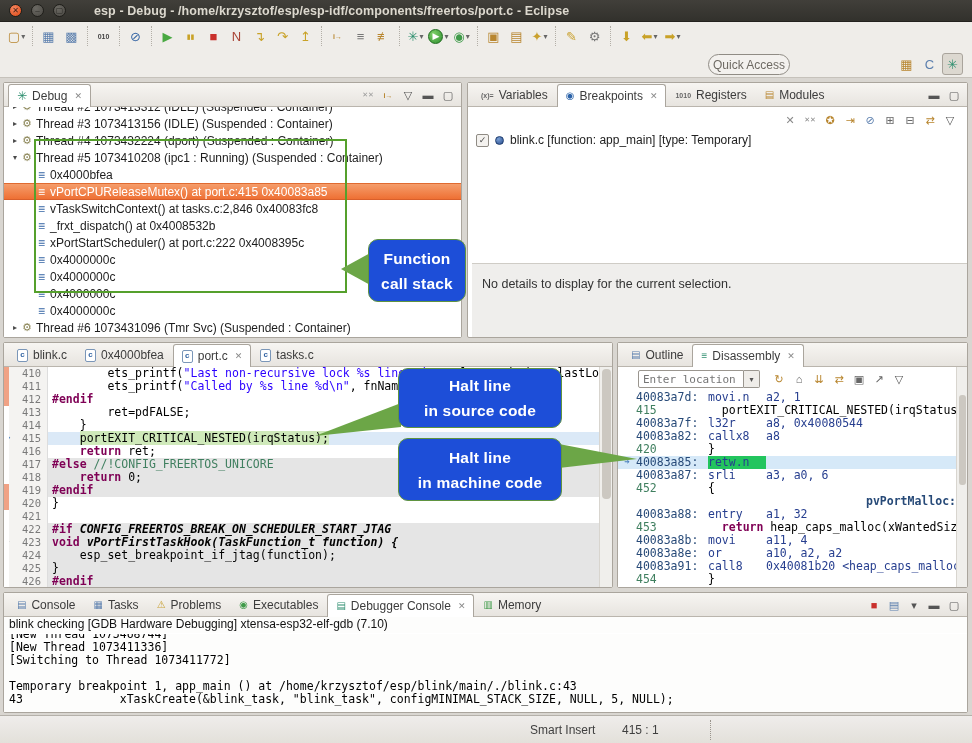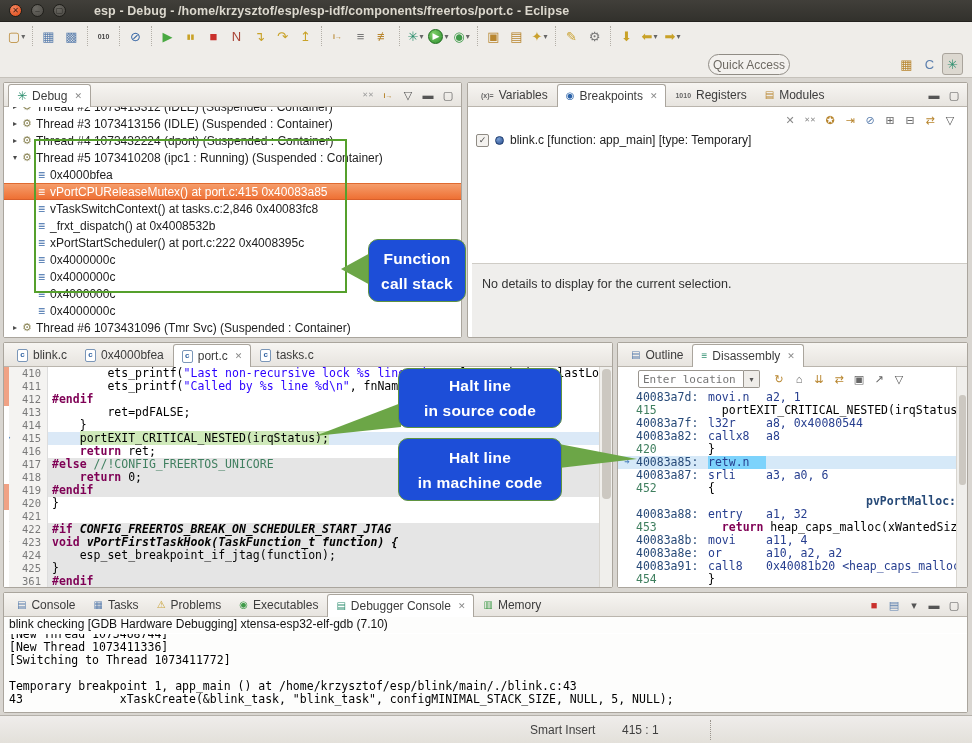--- a/index.html
+++ b/index.html
@@ -101,21 +101,21 @@
   #dis-loc-dd{width:16px;height:18px;border:1px solid #9a968f;border-left:none;border-radius:0 2px 2px 0;
     background:#efede9;font-size:8px;display:inline-flex;align-items:center;justify-content:center;color:#555;}
   #disasm-rows{position:absolute;left:0;top:48px;right:11px;bottom:0;overflow:hidden;background:#fff;}
   .drow{height:13px;display:flex;white-space:pre;font-size:11.5px;line-height:13px;}
   .drow.current{background:#d6e9f8;}
   .dmargin{width:18px;flex:none;text-align:center;font-size:9px;color:#4a7fbd;}
   .daddr{width:72px;flex:none;color:#274a78;}
   .daddr.srcnum{color:#3f7f5f;}
   .dtext{flex:1;color:#263e8f;}
   .dmn{display:inline-block;min-width:58px;}
-  .dmn.cur{background:#7dd3fc;}
+  .dmn.cur{background:#22c55e;}
   .dlabel{color:#274a78;font-weight:bold;text-align:right;}
   .dsrc{color:#000;}
   #dis-vscroll{position:absolute;right:0;top:24px;width:11px;bottom:0;background:#f0efec;border-left:1px solid #d8d5cf;}
   #dis-vthumb{position:absolute;left:2px;top:28px;width:7px;height:90px;background:#ccc8c1;border-radius:3px;}
 
   
   #console-header{position:absolute;left:0;top:24px;right:0;height:16px;background:#fdfdfc;
     font-size:12px;color:#111;padding-left:5px;}
   #console-lines{position:absolute;left:0;top:41px;right:0;bottom:0;background:#fdfdfc;overflow:hidden;padding-left:5px;}
   .cline{height:13px;line-height:13px;font-size:11.5px;white-space:pre;color:#000;}
@@ -437,21 +437,21 @@
         <div class="eline"><span class="egut">416</span><span class="ecode"><span class="c-p">    </span><span class="c-kw">return</span><span class="c-p"> ret;</span></span></div>
         <div class="eline"><span class="egut">417</span><span class="ecode grey"><span class="c-pp">#else</span><span class="c-p"> </span><span class="c-cm">//!CONFIG_FREERTOS_UNICORE</span></span></div>
         <div class="eline"><span class="egut">418</span><span class="ecode grey"><span class="c-p">    </span><span class="c-kw">return</span><span class="c-p"> 0;</span></span></div>
         <div class="eline"><span class="egut">419</span><span class="ecode grey"><span class="c-pp">#endif</span></span></div>
         <div class="eline"><span class="egut">420</span><span class="ecode"><span class="c-p">}</span></span></div>
         <div class="eline"><span class="egut">421</span><span class="ecode"></span></div>
         <div class="eline"><span class="egut">422</span><span class="ecode grey"><span class="c-pp">#if</span><span class="c-pb"> CONFIG_FREERTOS_BREAK_ON_SCHEDULER_START_JTAG</span></span></div>
         <div class="eline"><span class="egut"><span class="mark" style="color: rgb(154, 154, 154);">▿</span>423</span><span class="ecode grey"><span class="c-kw">void</span><span class="c-pb"> vPortFirstTaskHook(TaskFunction_t function) {</span></span></div>
         <div class="eline"><span class="egut">424</span><span class="ecode grey"><span class="c-p">    esp_set_breakpoint_if_jtag(function);</span></span></div>
         <div class="eline"><span class="egut">425</span><span class="ecode grey"><span class="c-p">}</span></span></div>
-        <div class="eline"><span class="egut">361</span><span class="ecode grey"><span class="c-pp">#endif</span></span></div>
+        <div class="eline"><span class="egut">426</span><span class="ecode grey"><span class="c-pp">#endif</span></span></div>
       </div>
     <div id="ed-changebar">
       <div class="chg" style="top:0;height:39px;"></div>
       <div class="chg" style="top:117px;height:26px;"></div>
     </div>
     <div id="ed-vscroll">
         <div id="ed-vthumb"></div>
       </div>
   </div>
 

